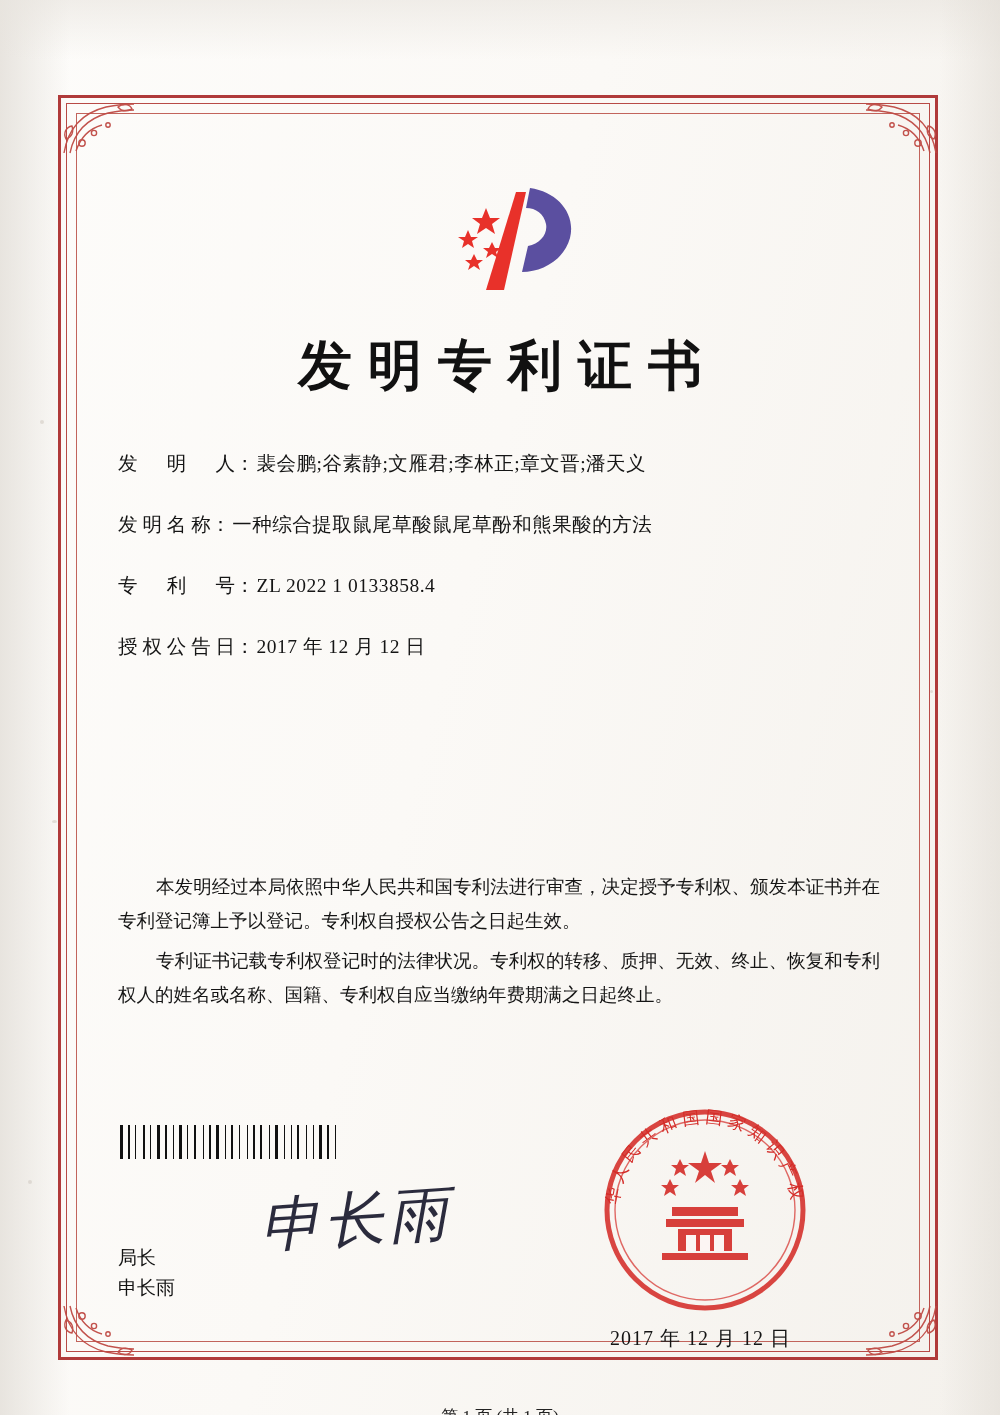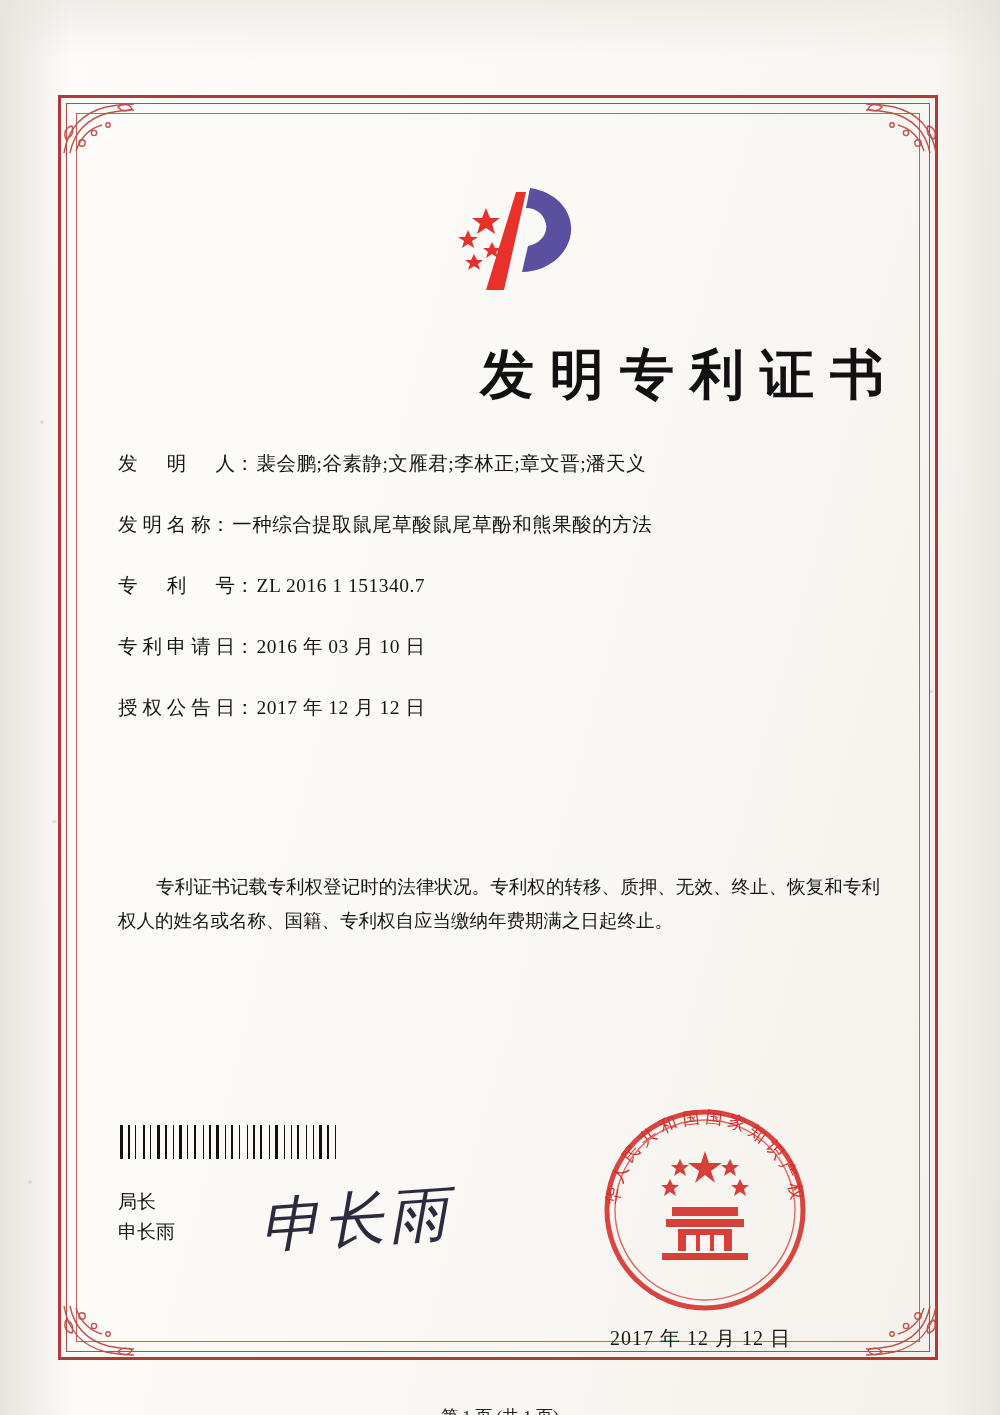--- a/index.html
+++ b/index.html
@@ -116,28 +116,27 @@
     top: -5px;
     width: 145px;
     height: 145px;
   }
 
   .main-title {
     position: absolute;
     left: 0;
     top: 180px;
     width: 800px;
-    text-align: right;
+    text-align: center;
     font-size: 54px;
     font-weight: bold;
     letter-spacing: 16px;
     text-indent: 16px;
     color: #111;
     font-family: "DejaVu Serif", "Liberation Serif", serif;
-    margin-top: 9px;
   }
 
   .fields {
     position: absolute;
     left: 18px;
     top: 300px;
     width: 770px;
   }
   .field-row {
     display: flex;
@@ -183,21 +182,21 @@
   }
   .barcode i {
     display: block;
     background: #111;
     height: 100%;
   }
 
   .signature-block {
     position: absolute;
     left: 18px;
-    top: 1037px;
+    top: 1093px;
     font-size: 19px;
     line-height: 30px;
     color: #111;
   }
   .handwriting {
     position: absolute;
     left: 160px;
     top: 1030px;
     font-size: 60px;
     color: #1a1a2e;
@@ -335,33 +334,30 @@
       <div class="field-row">
         <span class="field-label">发　  明　  人：</span>
         <span class="field-value">裴会鹏;谷素静;文雁君;李林正;章文晋;潘天义</span>
       </div>
       <div class="field-row">
         <span class="field-label">发 明 名 称：</span>
         <span class="field-value">一种综合提取鼠尾草酸鼠尾草酚和熊果酸的方法</span>
       </div>
       <div class="field-row">
         <span class="field-label">专　  利　  号：</span>
-        <span class="field-value">ZL 2016 1 151340.7</span>
-      </div>
-      <div class="field-row">
-        <span class="field-label">专 利 申 请 日：</span>
-        <span class="field-value">2016 年 03 月 10 日</span>
+        <span class="field-value">ZL 2022 1 0133858.4</span>
       </div>
       <div class="field-row">
         <span class="field-label">授 权 公 告 日：</span>
         <span class="field-value">2017 年 12 月 12 日</span>
       </div>
     </div>
 
     <div class="paragraphs">
+      <p>本发明经过本局依照中华人民共和国专利法进行审查，决定授予专利权、颁发本证书并在专利登记簿上予以登记。专利权自授权公告之日起生效。</p>
       <p>专利证书记载专利权登记时的法律状况。专利权的转移、质押、无效、终止、恢复和专利权人的姓名或名称、国籍、专利权自应当缴纳年费期满之日起终止。</p>
     </div>
 
     <div class="barcode" id="barcode">
         <i style="width:3px;"></i>
         <i style="width:2px;background:transparent;"></i>
         <i style="width:1px;background:transparent;"></i>
         <i style="width:2px;background:transparent;"></i>
         <i style="width:2px;"></i>
         <i style="width:2px;background:transparent;"></i>

